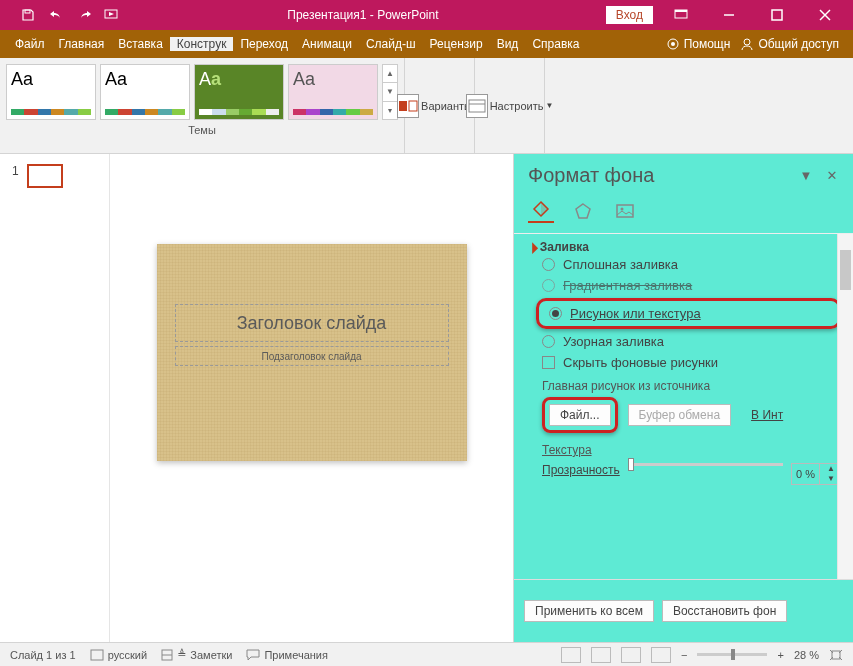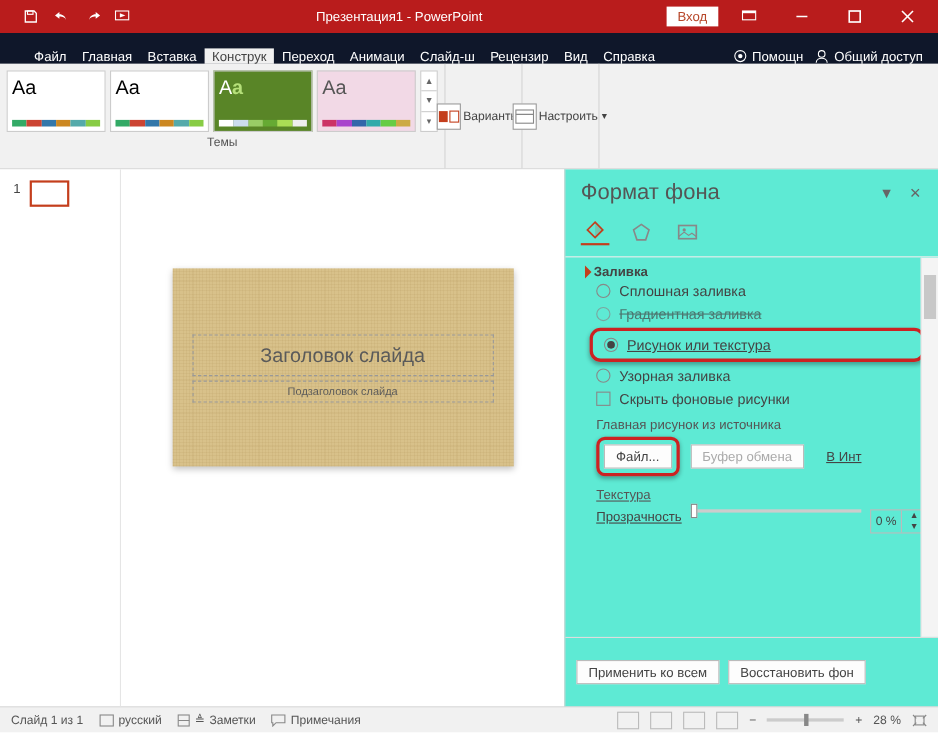--- a/index.html
+++ b/index.html
@@ -1,28 +1,28 @@
 <!DOCTYPE html>
 <html><head>
 <meta charset="utf-8">
 <style>
 * { box-sizing: border-box; margin: 0; padding: 0; font-family: "Segoe UI", Tahoma, sans-serif; }
 html, body { width: 853px; height: 666px; overflow: hidden; background: #fff; }
 
 
-.titlebar { height: 30px; background: #b91c1c; display: flex; align-items: center; color: #fff; font-size: 12px; }
+.titlebar { height: 30px; background: #be185d; display: flex; align-items: center; color: #fff; font-size: 12px; }
 .titlebar .qat { display: flex; gap: 12px; padding-left: 20px; align-items: center; }
 .titlebar .qat span { width: 16px; height: 16px; display: inline-flex; align-items: center; justify-content: center; }
 .titlebar .title { flex: 1; text-align: center; }
 .titlebar .actions { display: flex; align-items: center; gap: 8px; padding-right: 8px; }
 .login-btn { background: #fff; color: #b7472a; padding: 2px 10px; font-size: 12px; border: none; }
 .winbtn { width: 40px; height: 30px; display: inline-flex; align-items: center; justify-content: center; }
 
 
-.ribbon-tabs { height: 28px; background: #0f172a; display: flex; align-items: flex-end; color: #fff; font-size: 12px; padding-left: 24px; }
+.ribbon-tabs { height: 28px; background: #a16207; display: flex; align-items: center; color: #fff; font-size: 12px; padding-left: 8px; }
 .ribbon-tabs .tab { padding: 0 7px; display: flex; align-items: center; cursor: pointer; white-space: nowrap; }
 .ribbon-tabs .tab.active { background: #f1f1f1; color: #444; }
 .ribbon-tabs .spacer { flex: 1; }
 .ribbon-tabs .right { display: flex; align-items: center; gap: 10px; padding-right: 14px; }
 .ribbon-tabs .right span { display: flex; align-items: center; gap: 4px; }
 
 
 .ribbon { height: 96px; background: #f1f1f1; border-bottom: 1px solid #d4d4d4; display: flex; }
 .themes-group { display: flex; flex-direction: column; border-right: 1px solid #d4d4d4; padding: 6px 6px 2px 6px; }
 .themes { display: flex; gap: 4px; }
@@ -41,21 +41,21 @@
 .group-label { text-align: center; font-size: 11px; color: #555; margin-top: 4px; }
 .rgroup { display: flex; flex-direction: row; align-items: center; justify-content: center; width: 70px; border-right: 1px solid #d4d4d4; font-size: 11px; color: #444; gap: 2px; }
 .rgroup .ricon { width: 26px; height: 24px; border: 1px solid #999; background: #fff; display:flex; align-items:center; justify-content:center; font-size:14px; color:#b7472a; }
 
 
 .main { display: flex; height: calc(666px - 30px - 28px - 96px - 24px); }
 .thumbs { width: 110px; background: #fff; border-right: 1px solid #e5e5e5; padding: 10px 0 0 12px; }
 .thumb-row { display: flex; align-items: flex-start; gap: 8px; font-size: 12px; color: #444; }
 .thumb { width: 36px; height: 24px; border: 2px solid #c43e1c; background: #fff; }
 .canvas-area { flex: 1; background: #fff; display: flex; align-items: flex-start; justify-content: center; padding-top: 90px; }
-.slide { width: 310px; height: 180px; background: #d8c18a; background-image: repeating-linear-gradient(0deg, rgba(180,150,90,.15) 0 1px, transparent 1px 3px), repeating-linear-gradient(90deg, rgba(180,150,90,.15) 0 1px, transparent 1px 3px); box-shadow: 0 2px 6px rgba(0,0,0,.25); position: relative; }
+.slide { width: 310px; height: 217px; background: #d8c18a; background-image: repeating-linear-gradient(0deg, rgba(180,150,90,.15) 0 1px, transparent 1px 3px), repeating-linear-gradient(90deg, rgba(180,150,90,.15) 0 1px, transparent 1px 3px); box-shadow: 0 2px 6px rgba(0,0,0,.25); position: relative; }
 .ph { position: absolute; border: 1px dashed #999; display: flex; align-items: center; justify-content: center; color: #5a5a5a; }
 .ph.title { top: 60px; left: 18px; right: 18px; height: 38px; font-size: 18px; }
 .ph.sub { top: 102px; left: 18px; right: 18px; height: 20px; font-size: 10px; }
 
 
 .pane { width: 340px; border-left: 1px solid #d4d4d4; background: #5eead4; display: flex; flex-direction: column; font-size: 13px; color: #444; }
 .pane-head { display: flex; align-items: center; padding: 10px 12px 6px 14px; }
 .pane-head h2 { font-size: 20px; font-weight: 400; color: #555; flex: 1; }
 .pane-head .pbtn { width: 18px; text-align: center; color: #666; margin-left: 8px; cursor: pointer; }
 .pane-icons { display: flex; gap: 16px; padding: 6px 14px 10px 14px; border-bottom: 1px solid #eee; }

